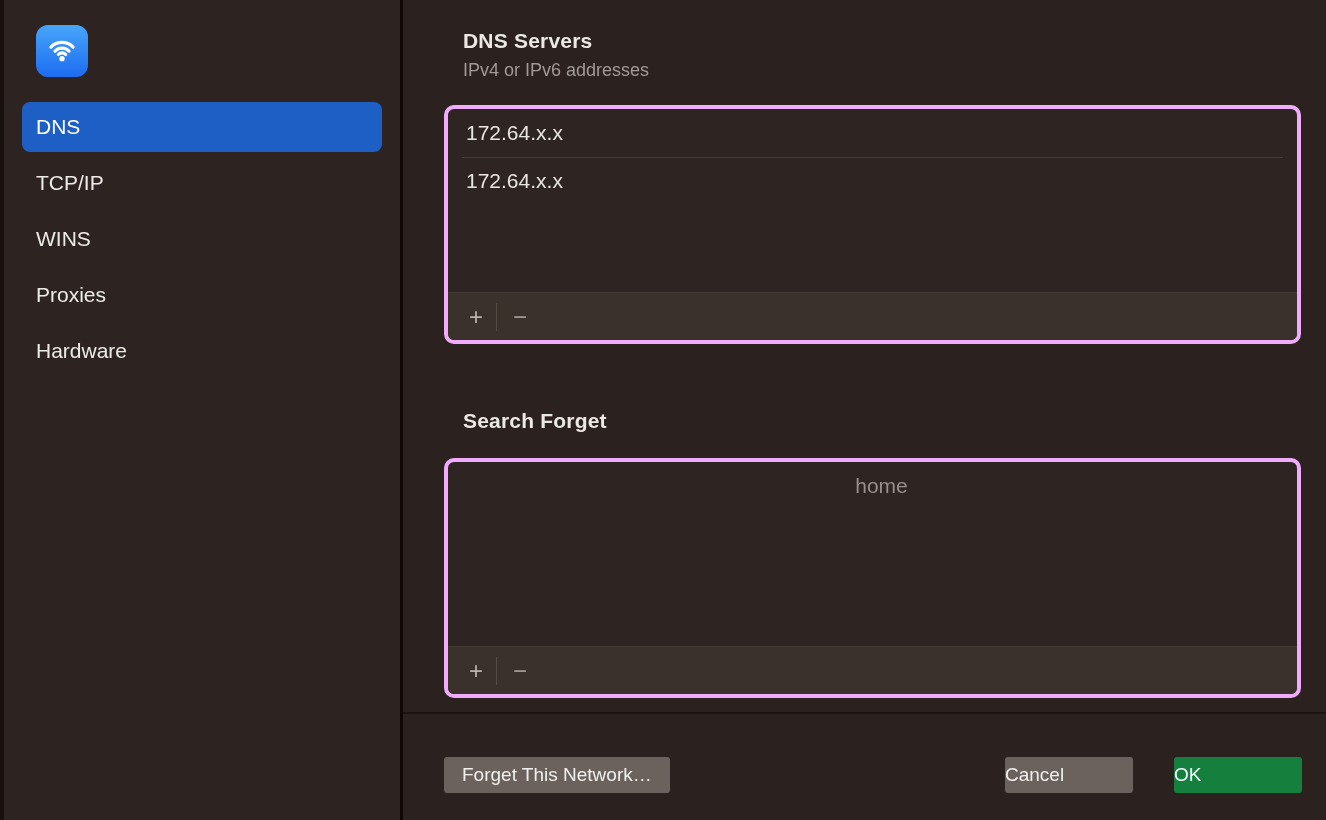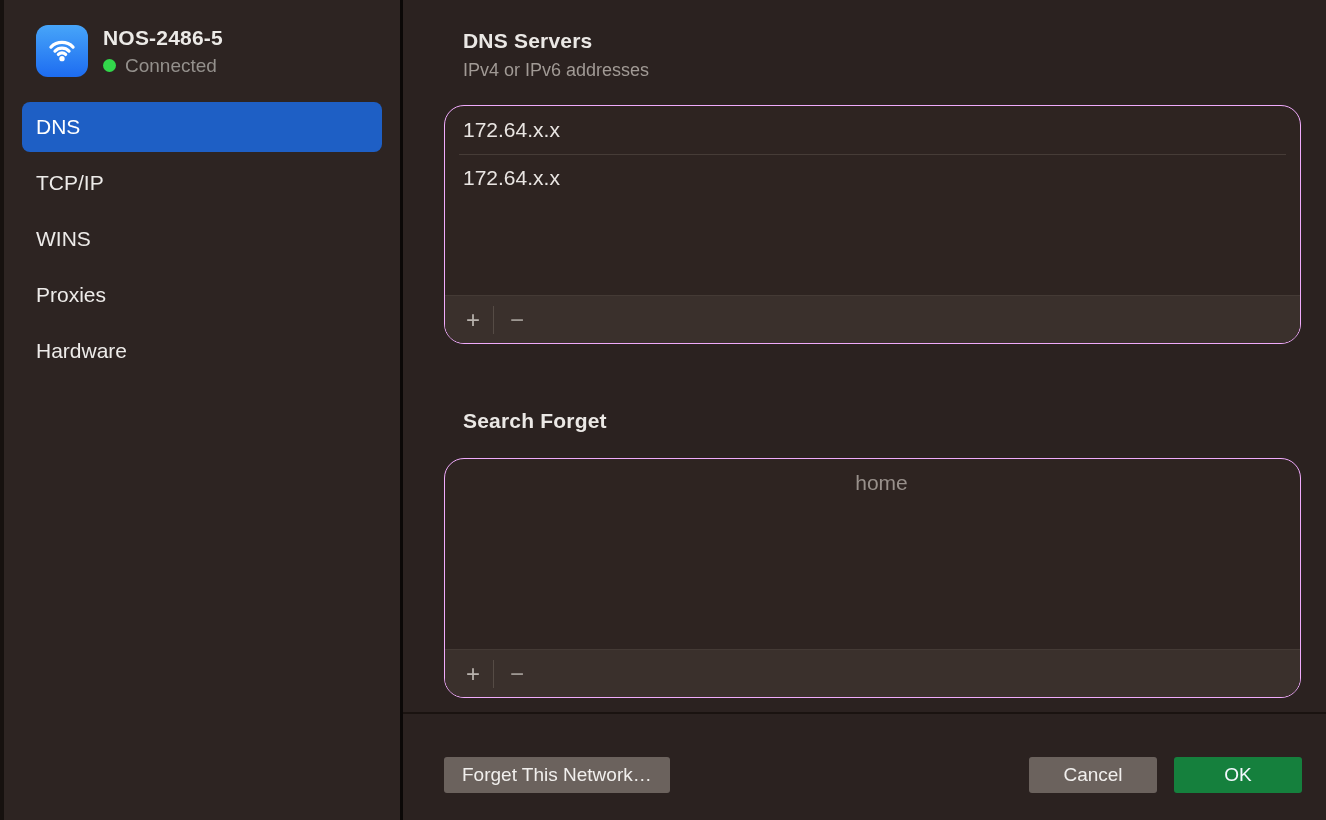--- a/index.html
+++ b/index.html
@@ -61,21 +61,21 @@
     position:absolute; left:60px;
     font-size:21px; font-weight:700; color:#ebe8e5; letter-spacing:.2px;
   }
   .section-subtitle {
     position:absolute; left:60px;
     font-size:18px; color:#a19a95;
   }
 
   .listbox {
     position:absolute; left:41px; width:857px;
-    border:1px solid #f0abfc; border-radius:20px;
+    border:4px solid #f0abfc; border-radius:10px;
     background:#2e2421; overflow:hidden;
     display:flex; flex-direction:column;
   }
   .listbox .rows { flex:1 1 auto; }
   .row {
     position:relative; height:48px; line-height:48px;
     padding-left:18px; font-size:21px; color:#e9e5e2;
   }
   .row + .row::before {
     content:""; position:absolute; top:0; left:14px; right:14px; height:1px;
@@ -105,46 +105,39 @@
     height:36px; border:none; border-radius:3px;
     font-family:"Liberation Sans", sans-serif;
     font-size:19px; color:#f1efed;
     background:#6b625d; padding:0 18px; cursor:default;
   }
   .btn-forget { position:absolute; left:41px; top:757px; }
   .dialog-buttons {
     position:absolute; right:24px; top:757px;
     display:flex; gap:17px;
   }
-  .dialog-buttons .btn { width:128px; padding:0; text-align:center; }
+  .dialog-buttons .btn { width:128px; padding:0; text-align:left;margin-left:24px; }
   .btn-ok { background:#15803d; color:#f4f8ff; }
 </style>
 </head>
 <body>
 
 <div class="window">
 
   <div class="sidebar">
     <div class="network-header">
       <div class="wifi-badge">
         <svg width="34" height="32" viewBox="0 0 24 22">
           <g fill="none" stroke="#ffffff" stroke-width="2.3" stroke-linecap="round">
             <path d="M4.2 8.2 A11 11 0 0 1 19.8 8.2"></path>
             <path d="M7.05 11.05 A7 7 0 0 1 16.95 11.05"></path>
             <path d="M9.45 13.45 A3.6 3.6 0 0 1 14.55 13.45"></path>
           </g>
           <circle cx="12" cy="16.4" r="1.9" fill="#ffffff"></circle>
         </svg>
-      </div>
-      <div>
-        <div class="net-name">NOS-2486-5</div>
-        <div class="net-status">
-          <span class="status-dot"></span>
-          <span class="status-text">Connected</span>
-        </div>
       </div>
     </div>
 
     <div class="nav">
       <div class="nav-item selected">DNS</div>
       <div class="nav-item">TCP/IP</div>
       <div class="nav-item">WINS</div>
       <div class="nav-item">Proxies</div>
       <div class="nav-item">Hardware</div>
     </div>

